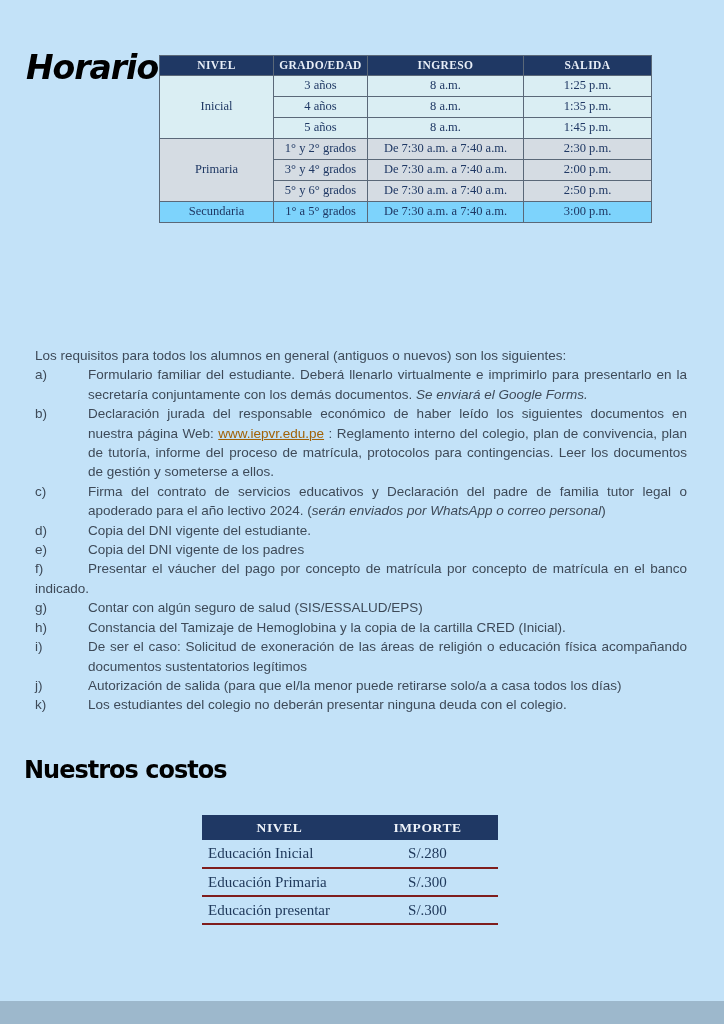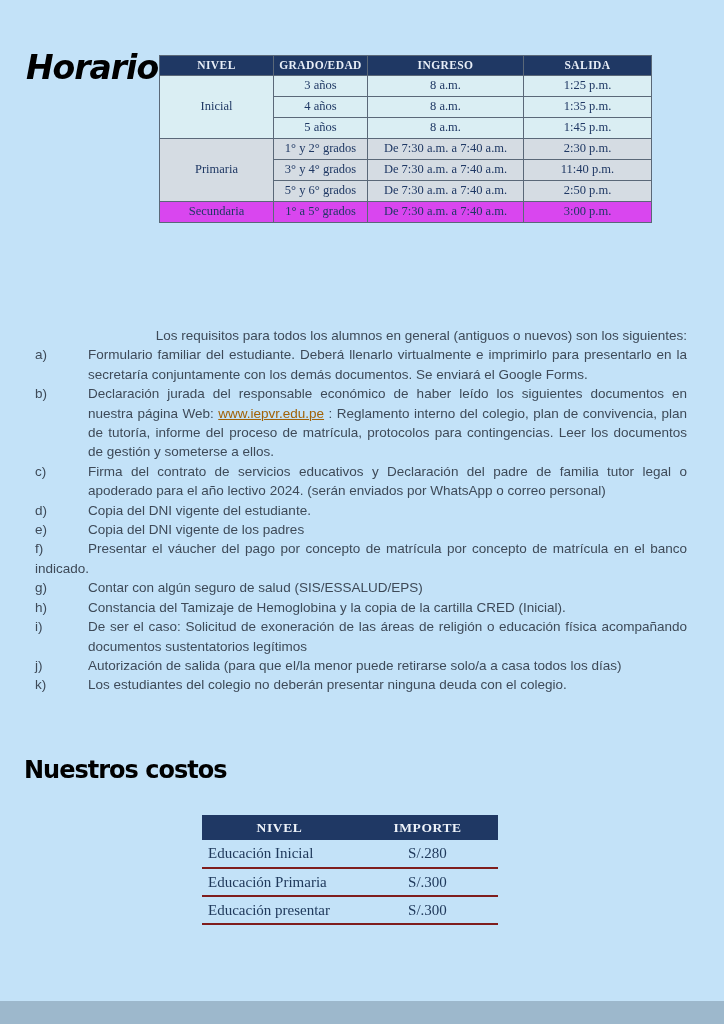--- a/index.html
+++ b/index.html
@@ -29,33 +29,33 @@
   #horario-table th, #horario-table td {
     border:1px solid #5a6878; text-align:center; vertical-align:middle;
     padding:1px 2px; height:21px; line-height:1.1;
   }
   #horario-table thead th {
     background:#1f3864; color:#e8eef7; font-weight:bold;
     font-size:11.5px; letter-spacing:.4px; height:20px;
   }
   .band-inicial    { background:#daeef3; }
   .band-primaria   { background:#d5dce3; }
-  .band-secundaria { background:#d946ef;margin-left:24px; }
+  .band-secundaria { background:#7dd3fc;margin-left:24px; }
 
   
   #req-block {
     position:absolute; left:35px; top:326px; width:652px;
     font-size:13.5px; line-height:19.4px; color:#3e4a58;
   }
-  #req-block .intro { text-align:right; }
+  #req-block .intro { text-align:left;margin-top:20px; }
   .req-item { position:relative; }
   .req-item .letter { position:absolute; left:0; top:0; }
   .req-item .body   { margin-left:53px; text-align:justify; }
   .req-item .body.outdent { margin-left:0; text-indent:53px; }
-  .it { }
+  .it { font-style:italic; }
   .link { color:#a16207; text-decoration:underline; cursor:pointer; }
 
   
   #costos-table {
     position:absolute; left:202px; top:815px; width:296px;
     border-collapse:collapse; table-layout:fixed;
     font-family:"Liberation Serif", serif; color:#203a5c;
   }
   #costos-table thead th {
     background:#1f3864; color:#eef3fa; font-weight:bold;
@@ -115,21 +115,21 @@
       </tr>
       <tr class="band-primaria">
         <td rowspan="3">Primaria</td>
         <td>1° y 2° grados</td>
         <td>De 7:30 a.m. a 7:40 a.m.</td>
         <td>2:30 p.m.</td>
       </tr>
       <tr class="band-primaria">
         <td>3° y 4° grados</td>
         <td>De 7:30 a.m. a 7:40 a.m.</td>
-        <td>11:40 p.m.</td>
+        <td>2:00 p.m.</td>
       </tr>
       <tr class="band-primaria">
         <td>5° y 6° grados</td>
         <td>De 7:30 a.m. a 7:40 a.m.</td>
         <td>2:50 p.m.</td>
       </tr>
       <tr class="band-secundaria">
         <td>Secundaria</td>
         <td>1° a 5° grados</td>
         <td>De 7:30 a.m. a 7:40 a.m.</td>

